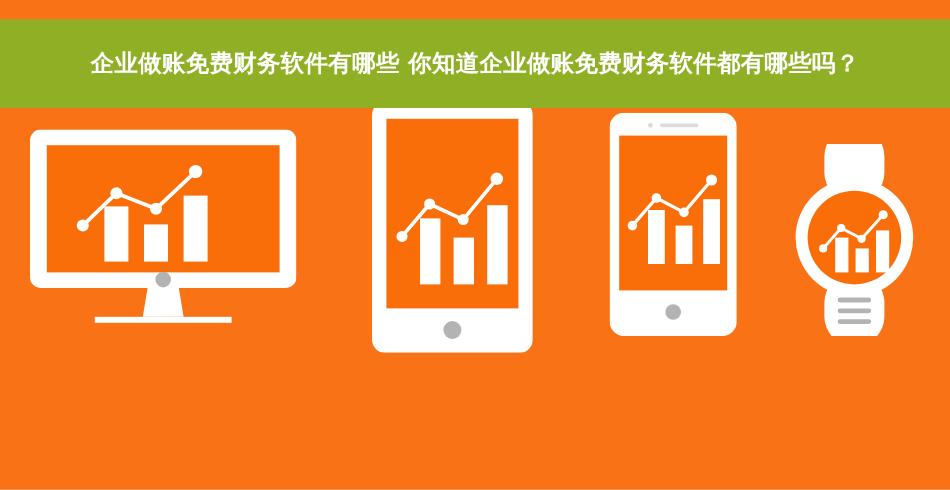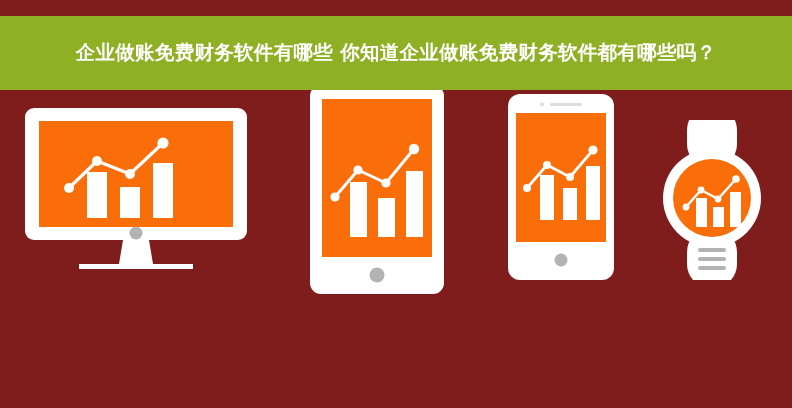--- a/index.html
+++ b/index.html
@@ -10,21 +10,21 @@
     width: 792px;
     height: 408px;
     overflow: hidden;
     font-family: "Liberation Sans", sans-serif;
   }
 
   #banner-card {
     position: relative;
     width: 792px;
     height: 408px;
-    background: #7f1d1d;
+    background: #f97316;
     overflow: hidden;
   }
 
   
   #title-banner {
     position: absolute;
     left: 0;
     top: 16px;
     width: 792px;
     height: 74px;

